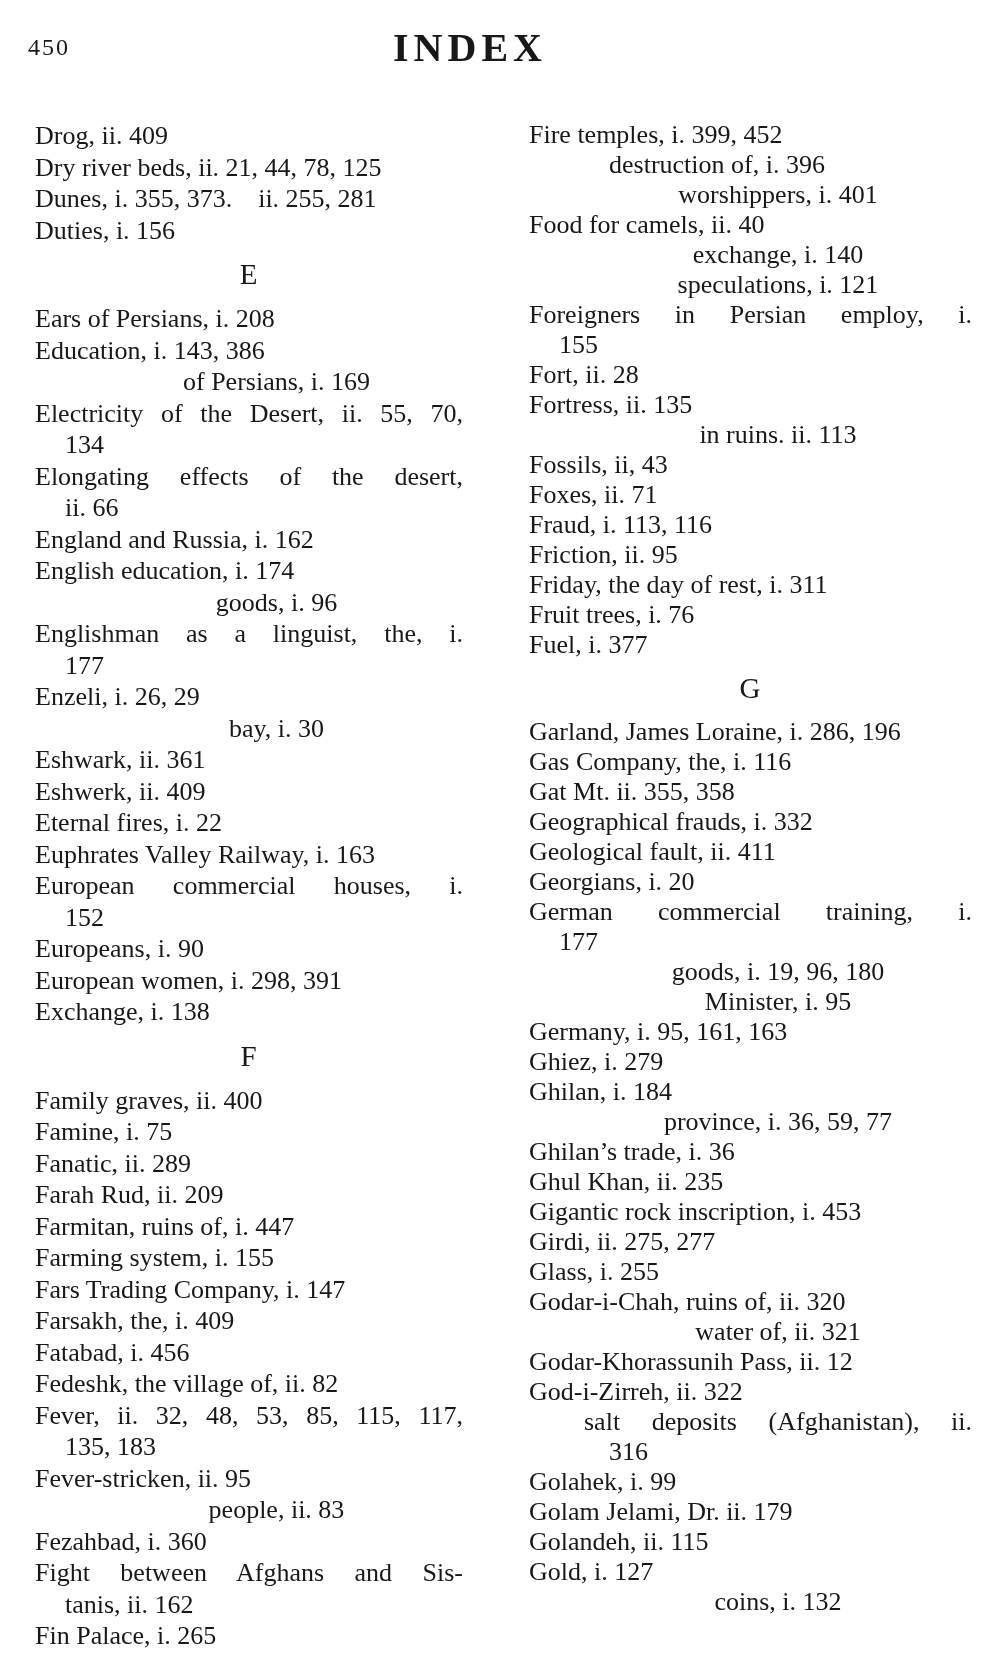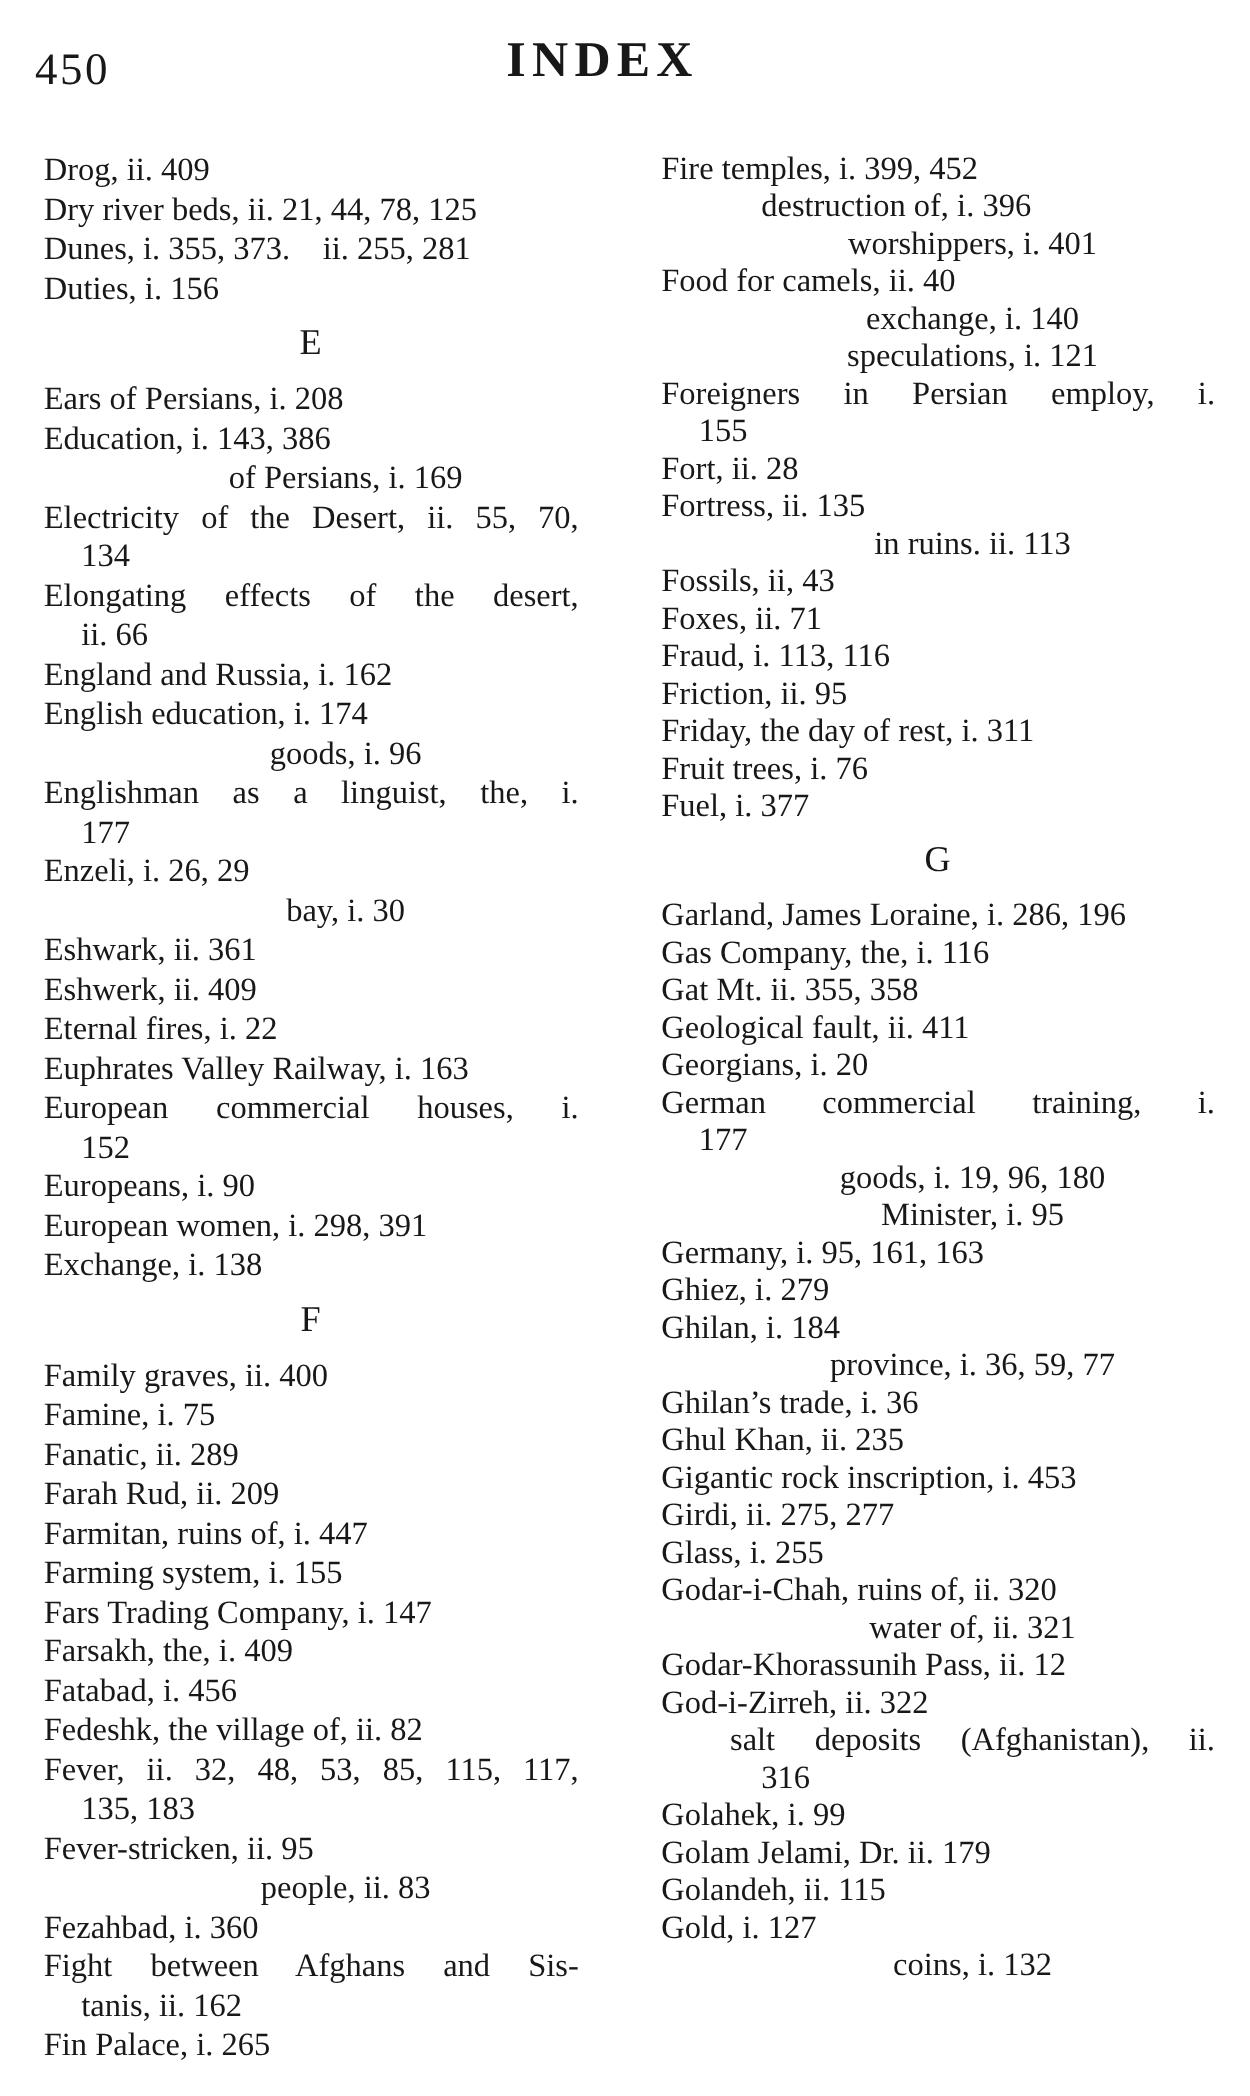--- a/index.html
+++ b/index.html
@@ -13,27 +13,27 @@
     height: 1677px;
     background: #ffffff;
     color: #181818;
     font-family: "Liberation Serif", serif;
     overflow: hidden;
   }
   .page-number {
     position: absolute;
     left: 28px;
     top: 34px;
-    font-size: 36px;
+    font-size: 24px;
     letter-spacing: 2px;
     text-align: right;
   }
   .page-title {
     position: absolute;
-    left: 12px;
+    left: 0;
     top: 24px;
     width: 940px;
     margin: 0;
     text-align: center;
     font-size: 40px;
     font-weight: 700;
     letter-spacing: 5px;
   }
   .columns {
     position: absolute;
@@ -147,20 +147,21 @@
         <div class="entry ind0">Foxes, ii. 71</div>
         <div class="entry ind0">Fraud, i. 113, 116</div>
         <div class="entry ind0">Friction, ii. 95</div>
         <div class="entry ind0">Friday, the day of rest, i. 311</div>
         <div class="entry ind0">Fruit trees, i. 76</div>
         <div class="entry ind0">Fuel, i. 377</div>
         <div class="section-heading">G</div>
         <div class="entry ind0">Garland, James Loraine, i. 286, 196</div>
         <div class="entry ind0">Gas Company, the, i. 116</div>
         <div class="entry ind0">Gat Mt. ii. 355, 358</div>
+        <div class="entry ind0">Geographical frauds, i. 332</div>
         <div class="entry ind0">Geological fault, ii. 411</div>
         <div class="entry ind0">Georgians, i. 20</div>
         <div class="entry ind0 just">German commercial training, i.</div>
         <div class="entry ind1">177</div>
         <div class="entry ind2">goods, i. 19, 96, 180</div>
         <div class="entry ind2">Minister, i. 95</div>
         <div class="entry ind0">Germany, i. 95, 161, 163</div>
         <div class="entry ind0">Ghiez, i. 279</div>
         <div class="entry ind0">Ghilan, i. 184</div>
         <div class="entry ind2">province, i. 36, 59, 77</div>

